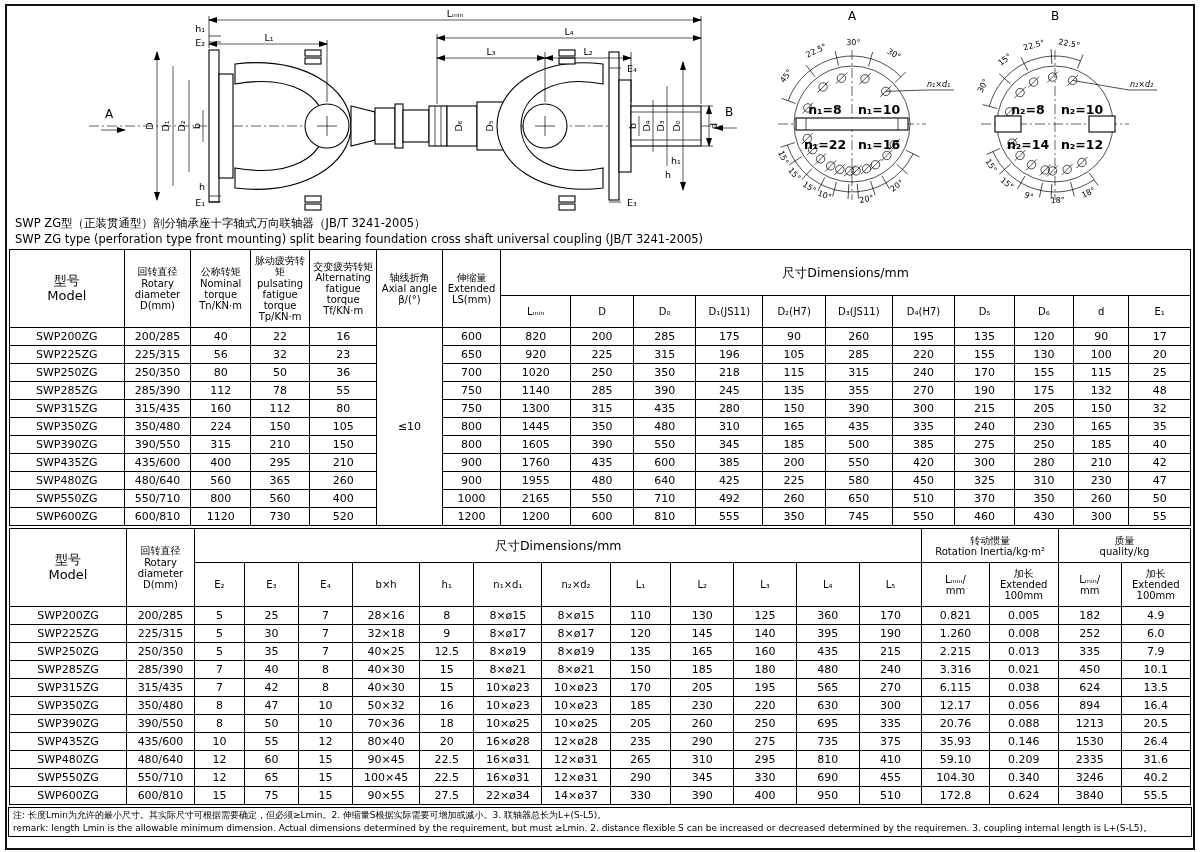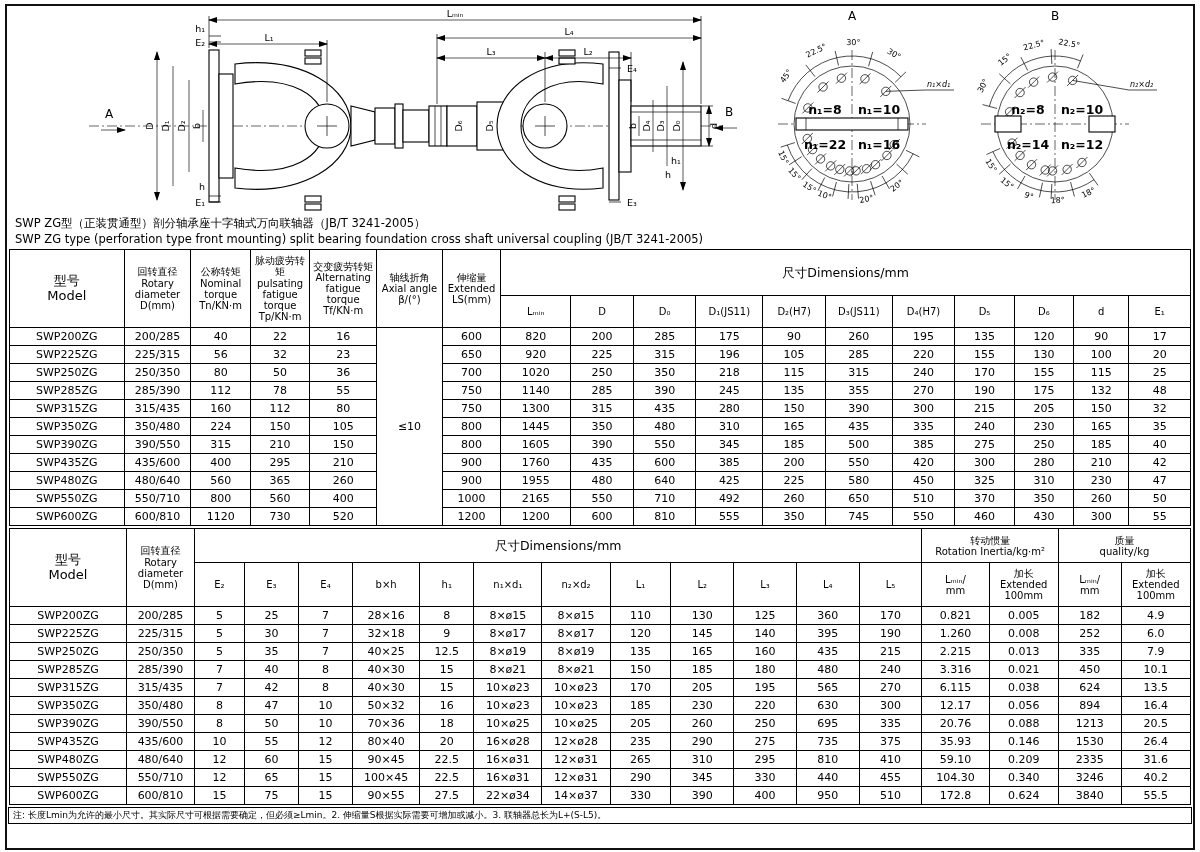--- a/index.html
+++ b/index.html
@@ -813,21 +813,21 @@
           <td>12</td>
           <td>65</td>
           <td>15</td>
           <td>100×45</td>
           <td>22.5</td>
           <td>16×ø31</td>
           <td>12×ø31</td>
           <td>290</td>
           <td>345</td>
           <td>330</td>
-          <td>440</td>
+          <td>690</td>
           <td>455</td>
           <td>104.30</td>
           <td>0.340</td>
           <td>3246</td>
           <td>40.2</td>
         </tr>
         <tr>
           <td>SWP600ZG</td>
           <td>600/810</td>
           <td>15</td>
@@ -845,15 +845,16 @@
           <td>172.8</td>
           <td>0.624</td>
           <td>3840</td>
           <td>55.5</td>
         </tr>
       </tbody>
   </table>
 
   <div class="remark">
     <div>注: 长度Lmin为允许的最小尺寸。其实际尺寸可根据需要确定，但必须≥Lmin。2. 伸缩量S根据实际需要可增加或减小。3. 联轴器总长为L+(S-L5)。</div>
+    <div>remark: length Lmin is the allowable minimum dimension. Actual dimensions determined by the requirement, but must ≥Lmin. 2. distance flexible S can be increased or decreased determined by the requiremen. 3. coupling internal length is L+(S-L5)。</div>
   </div>
 
 </div>
 
 </body></html>

